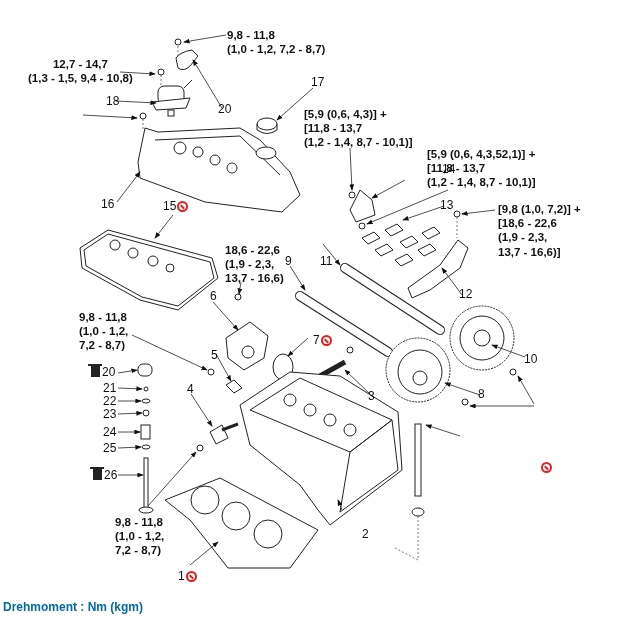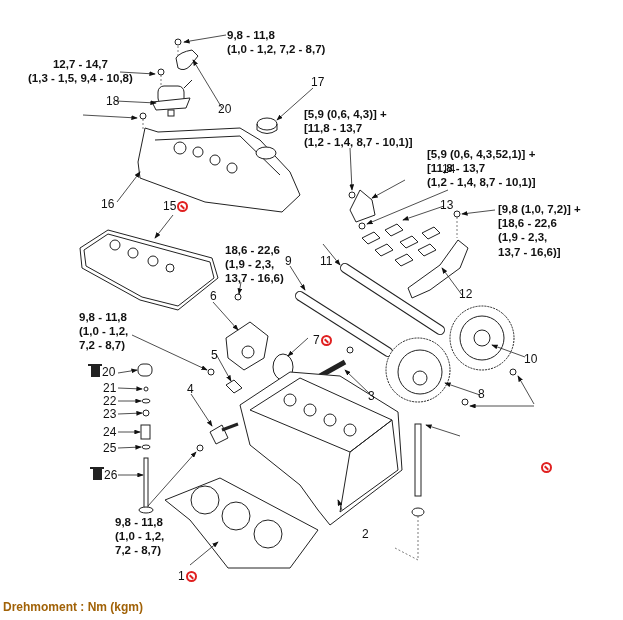--- a/index.html
+++ b/index.html
@@ -2,21 +2,21 @@
 <html><head>
 <meta charset="utf-8">
 <style>
   html, body { margin: 0; padding: 0; background: #ffffff; }
   body { width: 623px; height: 620px; position: relative; overflow: hidden;
          font-family: "Liberation Sans", sans-serif; color: #111; }
   #stage { position: absolute; left: 0; top: 0; width: 623px; height: 483px; }
   .torque { position: absolute; font-weight: bold; font-size: 11.5px; line-height: 14.2px;
             white-space: pre; color: #111; }
   .num { position: absolute; font-size: 12px; line-height: 13px; color: #111; white-space: nowrap; }
-  .footer { position: absolute; left: 3px; top: 600px; font-weight: bold; font-size: 12px; color: #a16207; }
+  .footer { position: absolute; left: 3px; top: 600px; font-weight: bold; font-size: 12px; color: #0369a1; }
   .noreuse { display: inline-block; width: 11px; height: 11px; border: 2px solid #e02020; border-radius: 50%;
              position: relative; vertical-align: -2px; margin-left: 1px; box-sizing: border-box; }
   .noreuse::after { content: ""; position: absolute; left: 1px; right: 1px; top: 2.5px; height: 2px;
                     background: #e02020; transform: rotate(45deg); }
   .sst { display:inline-block; width:9px; height:11px; background:#222; vertical-align:-1px; margin-right:2px;
          position:relative; }
   .sst::before { content:""; position:absolute; left:-3px; top:-2px; width:14px; height:2px; background:#222; }
   svg .part { fill: #fff; stroke: #222; stroke-width: 1; }
   svg .thin { fill: none; stroke: #222; stroke-width: 1; }
   svg .lead { fill: none; stroke: #222; stroke-width: 0.8; }

